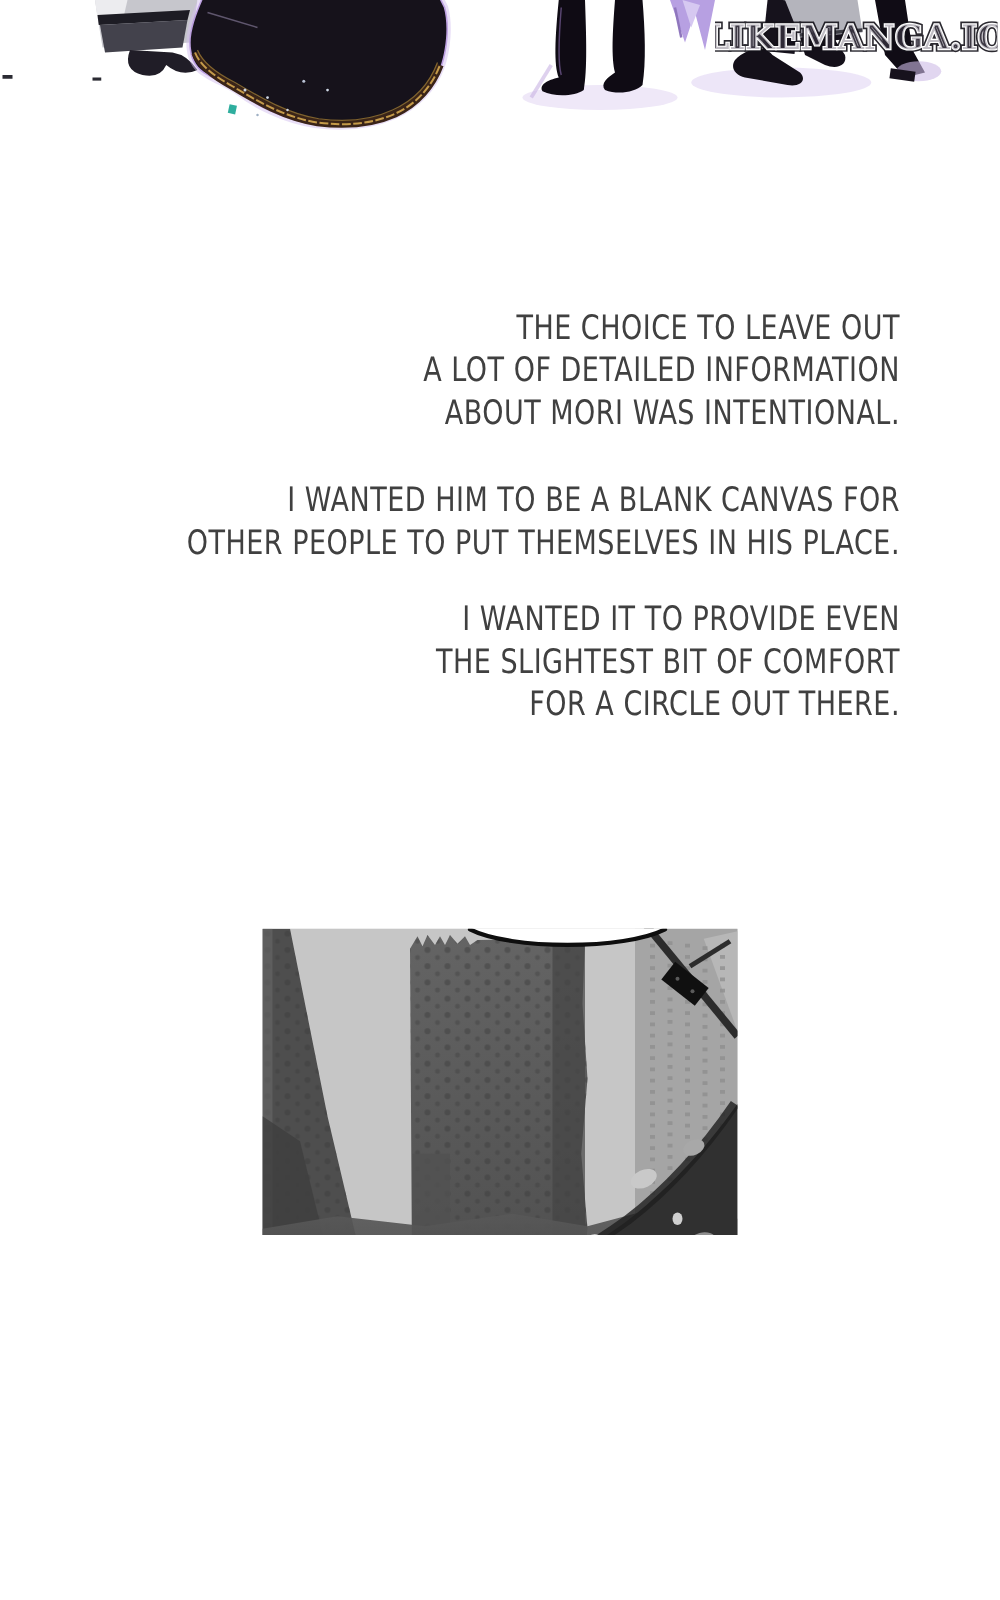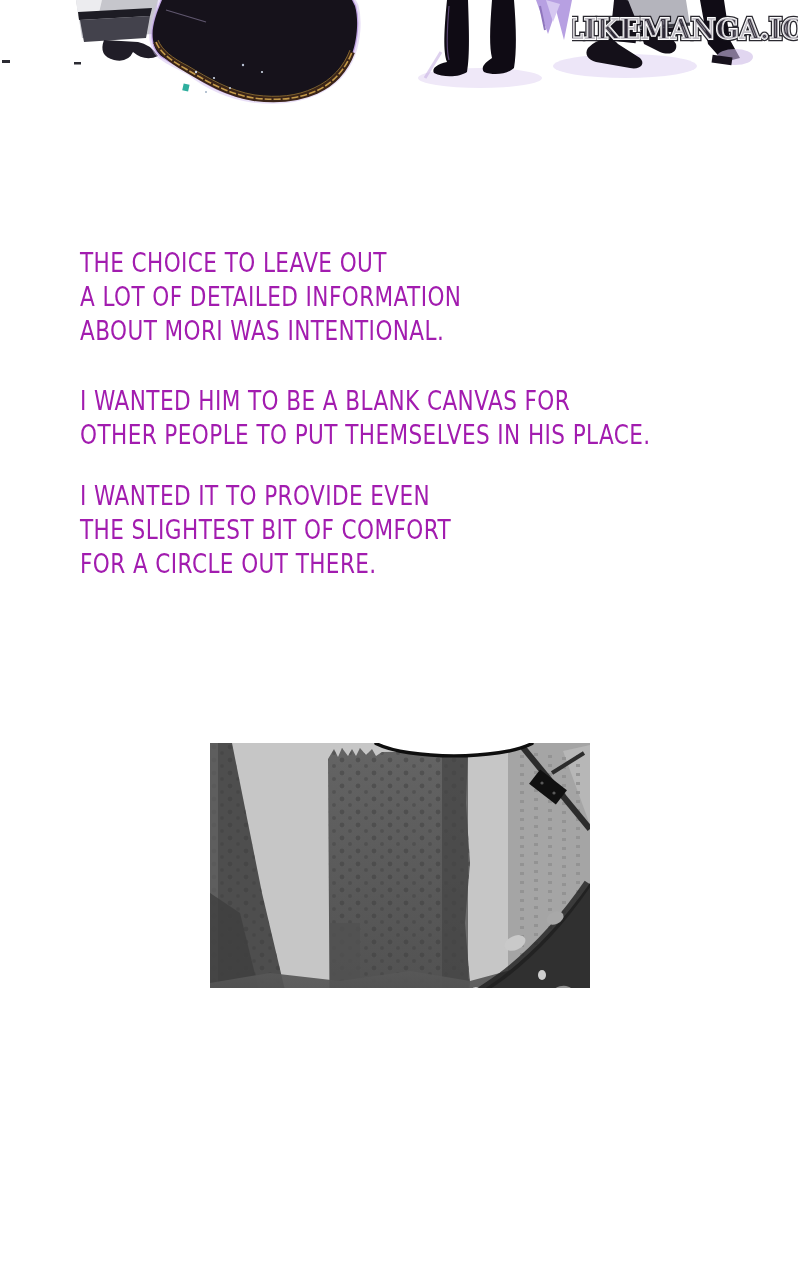--- a/index.html
+++ b/index.html
@@ -1,21 +1,21 @@
 <!DOCTYPE html>
 <html><head>
 <meta charset="utf-8">
 <style>
   html,body{margin:0;padding:0;background:#ffffff;}
   .page{position:relative;width:800px;height:988px;background:#ffffff;overflow:hidden;
         font-family:"DejaVu Sans",sans-serif;}
   .top-art{position:absolute;left:0;top:0;width:800px;height:118px;}
   .top-art svg{display:block;}
   .watermark{position:absolute;right:2px;top:4px;width:226px;height:52px;}
-  .note{position:absolute;left:0;top:246px;width:800px;text-align:left;color:#a21caf;}
+  .note{position:absolute;left:0;top:246px;width:800px;text-align:right;color:#404040;}
   .note p{margin:0;font-size:27px;line-height:34px;letter-spacing:.5px;
           transform:scaleX(.8);transform-origin:50% 50%;white-space:nowrap;}
   .note p.gap1{margin-top:36px;}
   .note p.gap2{margin-top:27px;}
   .panel{position:absolute;left:210px;top:743px;width:380px;height:498px;background:#c6c6c6;}
   .panel svg{display:block;}
 </style>
 </head>
 <body>
 

